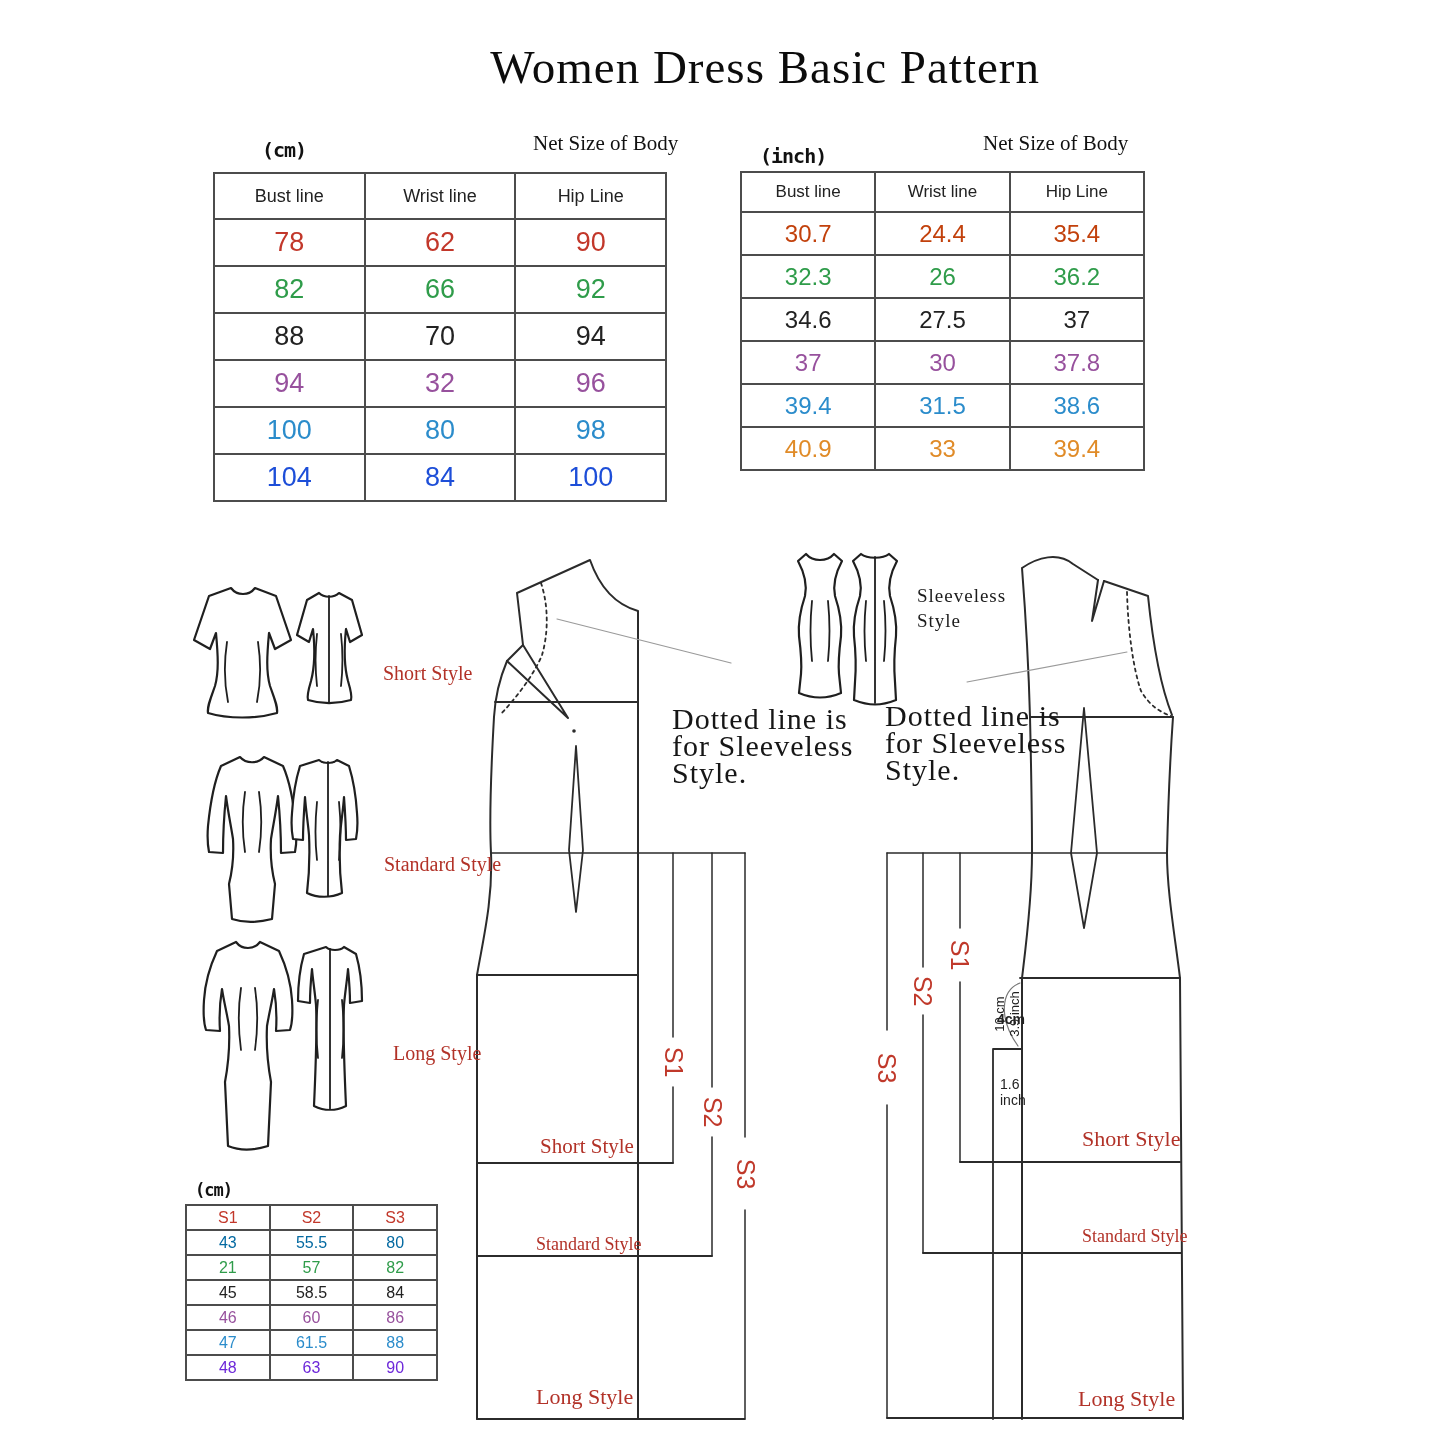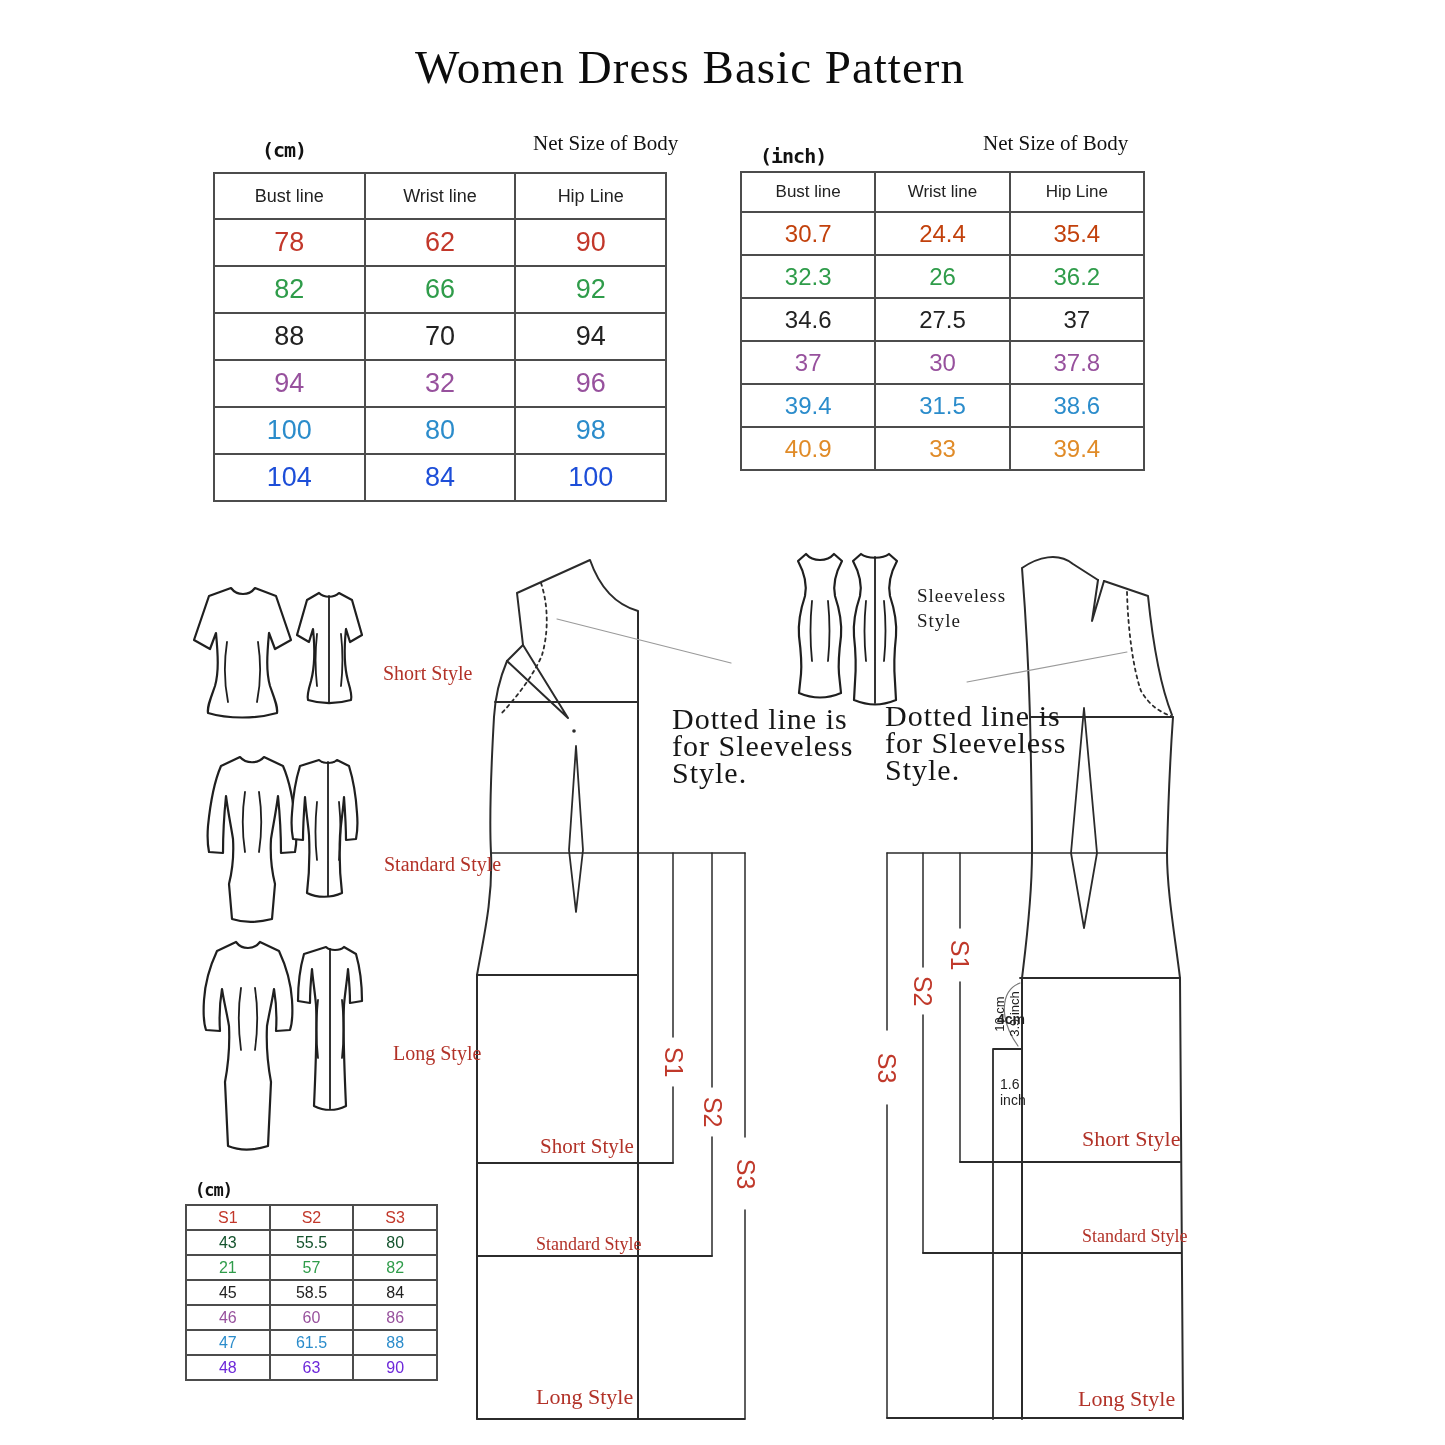--- a/index.html
+++ b/index.html
@@ -1,20 +1,20 @@
 <!DOCTYPE html>
 <html><head>
 <meta charset="utf-8">
 <style>
   html,body{margin:0;padding:0;background:#ffffff;}
   .page{position:relative;width:1445px;height:1445px;background:#fff;overflow:hidden;
         font-family:"Liberation Sans",sans-serif;color:#222;}
   .abs{position:absolute;}
   svg.art{position:absolute;left:0;top:0;}
-  .title{font-family:"Liberation Serif",serif;font-size:47px;color:#0c0c0c;text-align:center;letter-spacing:1px;}
+  .title{font-family:"Liberation Serif",serif;font-size:47px;color:#0c0c0c;text-align:right;letter-spacing:1px;}
   .unit{font-family:"DejaVu Sans Mono",monospace;font-weight:bold;font-size:20px;color:#111;letter-spacing:-1px;}
   .net{font-family:"Liberation Serif",serif;font-size:21px;color:#111;}
   table.sizes{border-collapse:collapse;table-layout:fixed;background:#fff;}
   table.sizes th,table.sizes td{border:2px solid #4c4c4c;text-align:center;vertical-align:middle;padding:0;}
   table.cmtab{width:454px;}
   table.cmtab th{height:44px;font-size:18px;font-weight:normal;color:#222;}
   table.cmtab td{height:45px;font-size:27px;}
   table.intab{width:405px;}
   table.intab th{height:38px;font-size:17px;font-weight:normal;color:#222;}
   table.intab td{height:41px;font-size:24px;}
@@ -207,21 +207,21 @@
     </table>
 
   <div class="abs unit" style="left:195px;top:1180px;font-size:17px;">(cm)</div>
   <table class="sizes stab abs" style="left:185px;top:1204px;">
     <tbody>
         <tr style="color: rgb(194, 55, 42);">
       <th>S1</th>
       <th>S2</th>
       <th>S3</th>
     </tr>
-    <tr style="color: #14532d; border-radius: 9px;">
+    <tr style="color: #0369a1; border-radius: 9px;">
       <td>43</td>
       <td>55.5</td>
       <td>80</td>
     </tr>
     <tr style="color: rgb(47, 156, 74);">
       <td>21</td>
       <td>57</td>
       <td>82</td>
     </tr>
     <tr style="color: rgb(34, 34, 34);">

